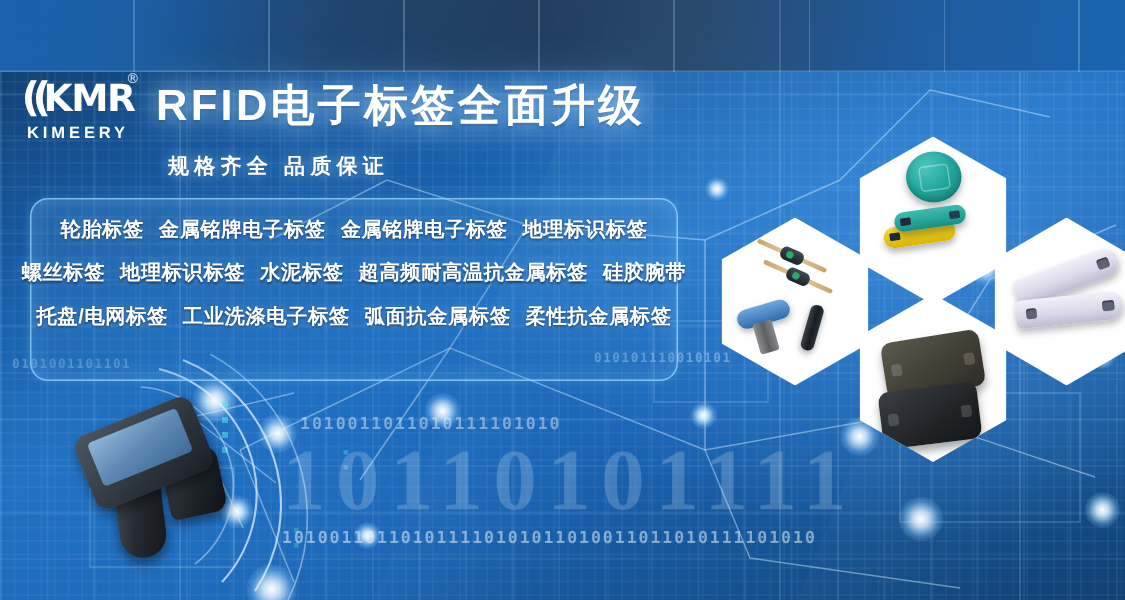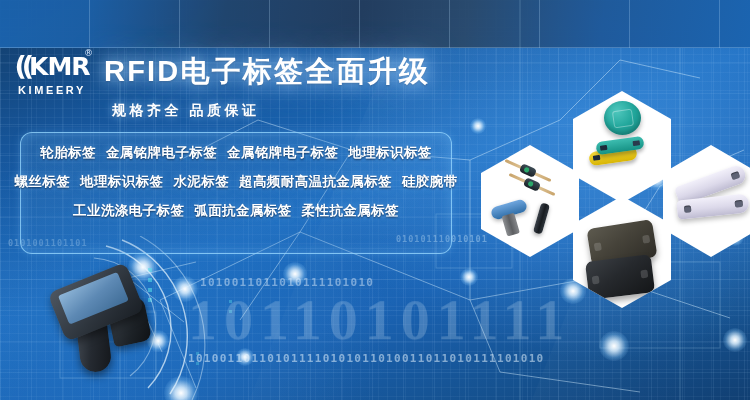--- a/index.html
+++ b/index.html
@@ -405,20 +405,21 @@
       <span>地理标识标签</span>
     </div>
     <div class="tagrow">
       <span>螺丝标签</span>
       <span>地理标识标签</span>
       <span>水泥标签</span>
       <span>超高频耐高温抗金属标签</span>
       <span>硅胶腕带</span>
     </div>
     <div class="tagrow">
+      <span>托盘/电网标签</span>
       <span>工业洗涤电子标签</span>
       <span>弧面抗金属标签</span>
       <span>柔性抗金属标签</span>
     </div>
   </div>
 
   <div class="hex hex-tl">
     <div class="prod glassrod" style="left:22px;top:24px;transform:rotate(24deg);">
       <div class="cap">
           <i></i>

